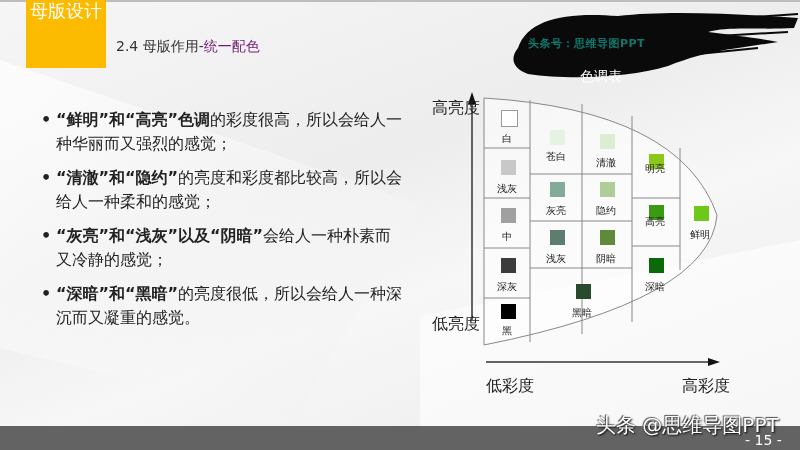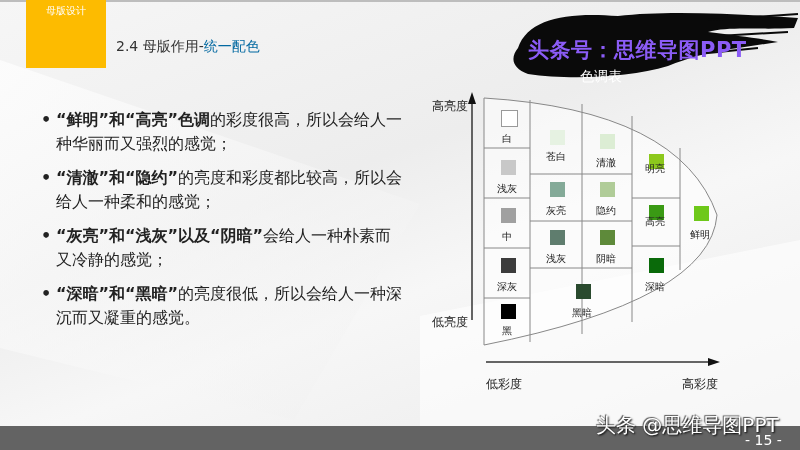--- a/index.html
+++ b/index.html
@@ -8,34 +8,34 @@
     background:linear-gradient(160deg,#f6f6f6 0%,#ededed 40%,#f7f7f7 60%,#e9e9e9 100%);}
   .bgshape1{position:absolute;left:0;top:60px;width:420px;height:360px;
     background:linear-gradient(135deg,rgba(255,255,255,0.7),rgba(235,235,235,0.3));
     clip-path:polygon(0 0,100% 40%,70% 100%,0 80%);}
   .bgshape2{position:absolute;left:420px;top:240px;width:380px;height:190px;
     background:rgba(255,255,255,0.6);clip-path:polygon(0 40%,100% 0,100% 100%,0 100%);}
   .topbar{position:absolute;left:0;top:0;width:800px;height:2px;background:#bdbdbd;}
   .badge{position:absolute;left:26px;top:0;width:80px;height:68px;background:#fdbb00;
     color:#fff;text-align:center;}
   .badge .num{font-size:14px;margin-top:16px;line-height:18px;}
-  .badge .lbl{font-size:10px;line-height:22px;}
+  .badge .lbl{font-size:18px;line-height:22px;}
   .section{position:absolute;left:116px;top:38px;font-size:14px;color:#333;}
-  .section .hl{color:#0369a1;}
+  .section .hl{color:#701a75;}
   .brush{position:absolute;left:508px;top:8px;width:292px;height:78px;}
-  .brush-title{position:absolute;left:528px;top:36px;color:#8b5cf6;font-weight:bold;font-size:21px;letter-spacing:0.5px;}
+  .brush-title{position:absolute;left:528px;top:36px;color:#0f766e;font-weight:bold;font-size:11px;letter-spacing:0.5px;}
   .brush-sub{position:absolute;left:580px;top:68px;color:#fff;font-size:14px;}
   .bullets{position:absolute;left:36px;top:108px;width:370px;}
   .bullet{display:flex;font-size:16px;line-height:24px;color:#222;margin-bottom:10px;}
   .bullet .dot{width:20px;flex:none;text-align:center;font-weight:bold;}
   .bullet b{font-weight:bold;}
   .chart{position:absolute;left:430px;top:90px;width:300px;height:310px;}
   .cell-label{position:absolute;font-size:10px;color:#222;text-align:center;width:40px;}
   .sw{position:absolute;width:15px;height:15px;}
-  .axis-label{position:absolute;font-size:12px;color:#222;}
+  .axis-label{position:absolute;font-size:16px;color:#222;}
   .footer{position:absolute;left:0;top:426px;width:800px;height:24px;background:#636363;}
   .wm{position:absolute;left:596px;top:412px;font-size:20px;color:#fff;
     text-shadow:1px 1px 2px #000,-1px -1px 1px #555;}
   .page{position:absolute;left:745px;top:432px;font-size:14px;color:#fff;}
 </style>
 </head>
 <body>
 
 <div class="bgshape1"></div>
 <div class="bgshape2"></div>

